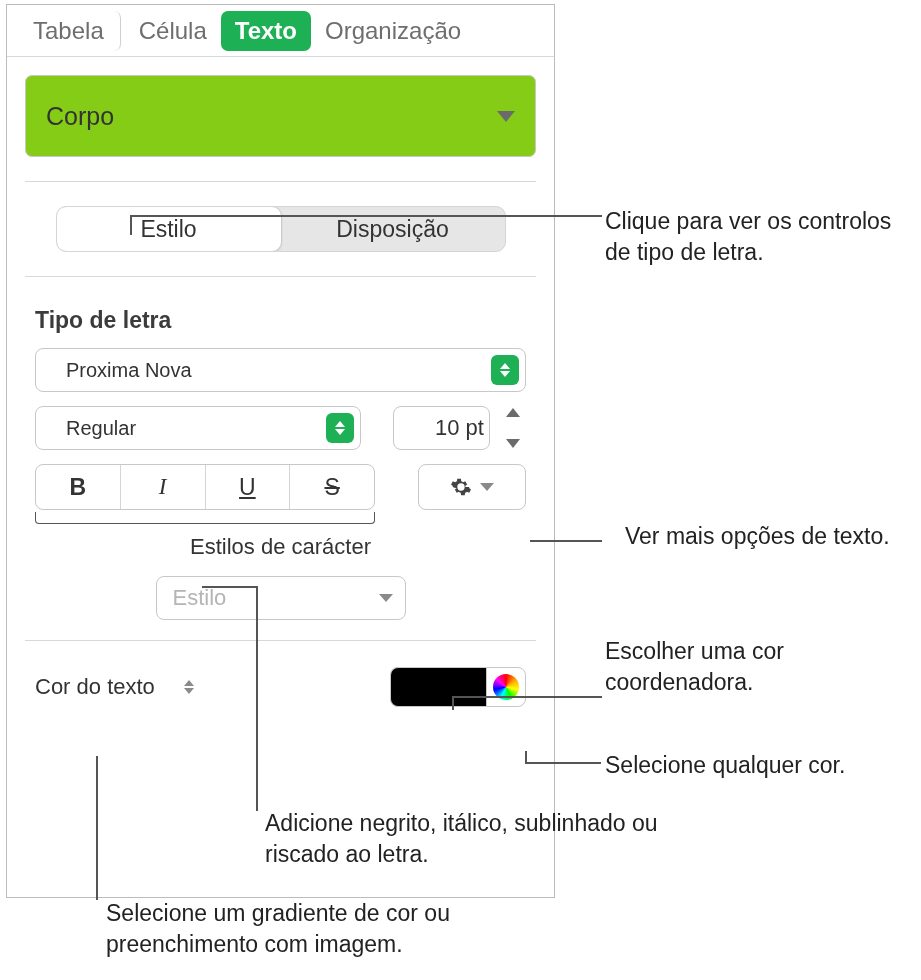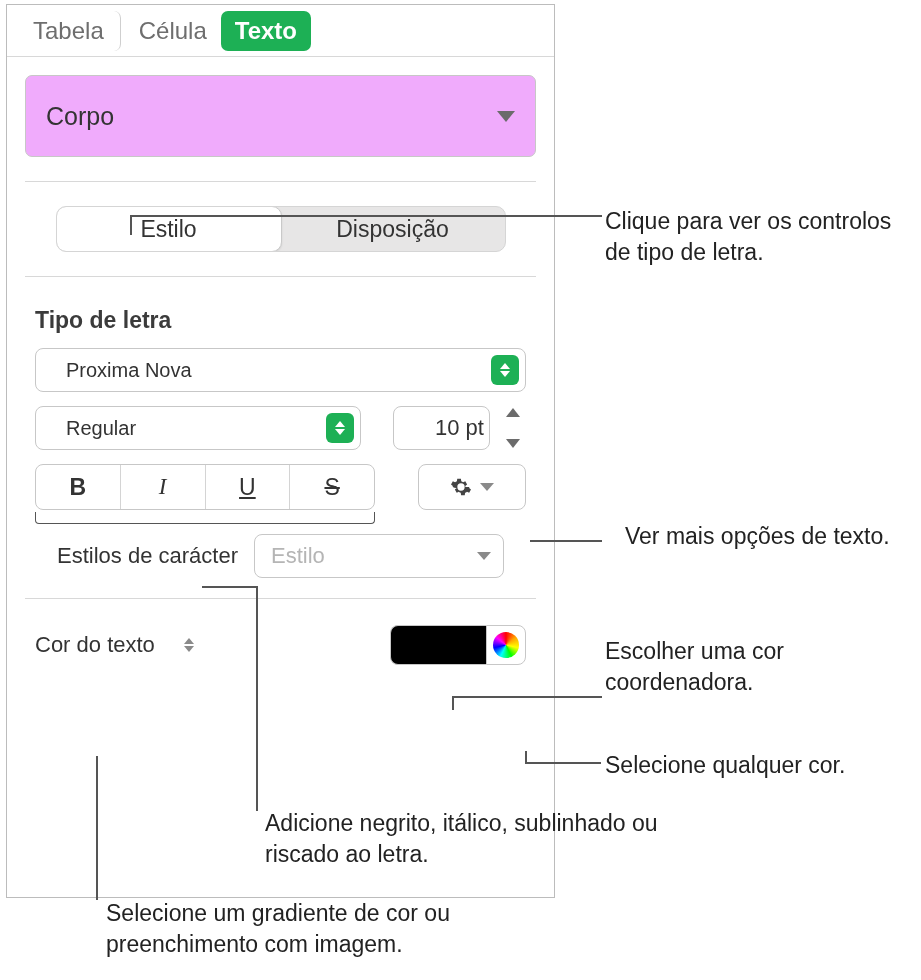--- a/index.html
+++ b/index.html
@@ -46,21 +46,21 @@
     margin: 18px 18px 0 18px;
     height: 82px;
     border: 1px solid #c7c7c7;
     border-radius: 7px;
     display: flex;
     align-items: center;
     padding: 0 20px;
     justify-content: space-between;
     font-size: 25px;
     color: #333;
-    background: #f0abfc;
+    background: #84cc16;
   }
   .chevron-down {
     width: 0; height: 0;
     border-left: 9px solid transparent;
     border-right: 9px solid transparent;
     border-top: 11px solid #6b6b6b;
   }
   .hr { height: 1px; background: #d8d8d8; margin: 24px 18px 0 18px; }
   .seg-wrap { display:flex; justify-content:center; margin: 24px 0 0 0; }
   .seg {
@@ -162,21 +162,21 @@
   .bracket {
     margin: 2px 0 0 28px;
     width: 340px; height: 12px;
     border-left: 1.5px solid #555;
     border-right: 1.5px solid #555;
     border-bottom: 1.5px solid #555;
     border-bottom-left-radius: 4px;
     border-bottom-right-radius: 4px;
     position:relative;
   }
-  .charstyle-row { margin-top: 10px; justify-content:center;}
+  .charstyle-row { margin-top: 10px; justify-content:flex-end;flex-direction:column;}
   .cs-label{ font-size:22px; color:#333; }
   .cs-select{
     width: 250px; height:44px;
     border:1px solid #c7c7c7; border-radius:8px;
     display:flex; align-items:center; justify-content:space-between;
     padding:0 12px 0 16px; color:#b5b5b5; font-size:22px;
     background:#fff;
   }
   .chev-small{ width:0;height:0;border-left:7px solid transparent;border-right:7px solid transparent;border-top:8px solid #8a8a8a;}
   .color-row{ margin-top: 26px; justify-content:space-between;}
@@ -214,20 +214,21 @@
   .updown-gray .mini-down{border-top-color:#8a8a8a}
 </style>
 </head>
 <body>
 
 <div class="panel">
   <div class="tabs">
     <div class="tab divider-after">Tabela</div>
     <div class="tab">Célula</div>
     <div class="tab active">Texto</div>
+    <div class="tab">Organização</div>
   </div>
 
   <div class="style-select">
     <span>Corpo</span>
     <span class="chevron-down"></span>
   </div>
 
   <div class="hr"></div>
 
   <div class="seg-wrap">

